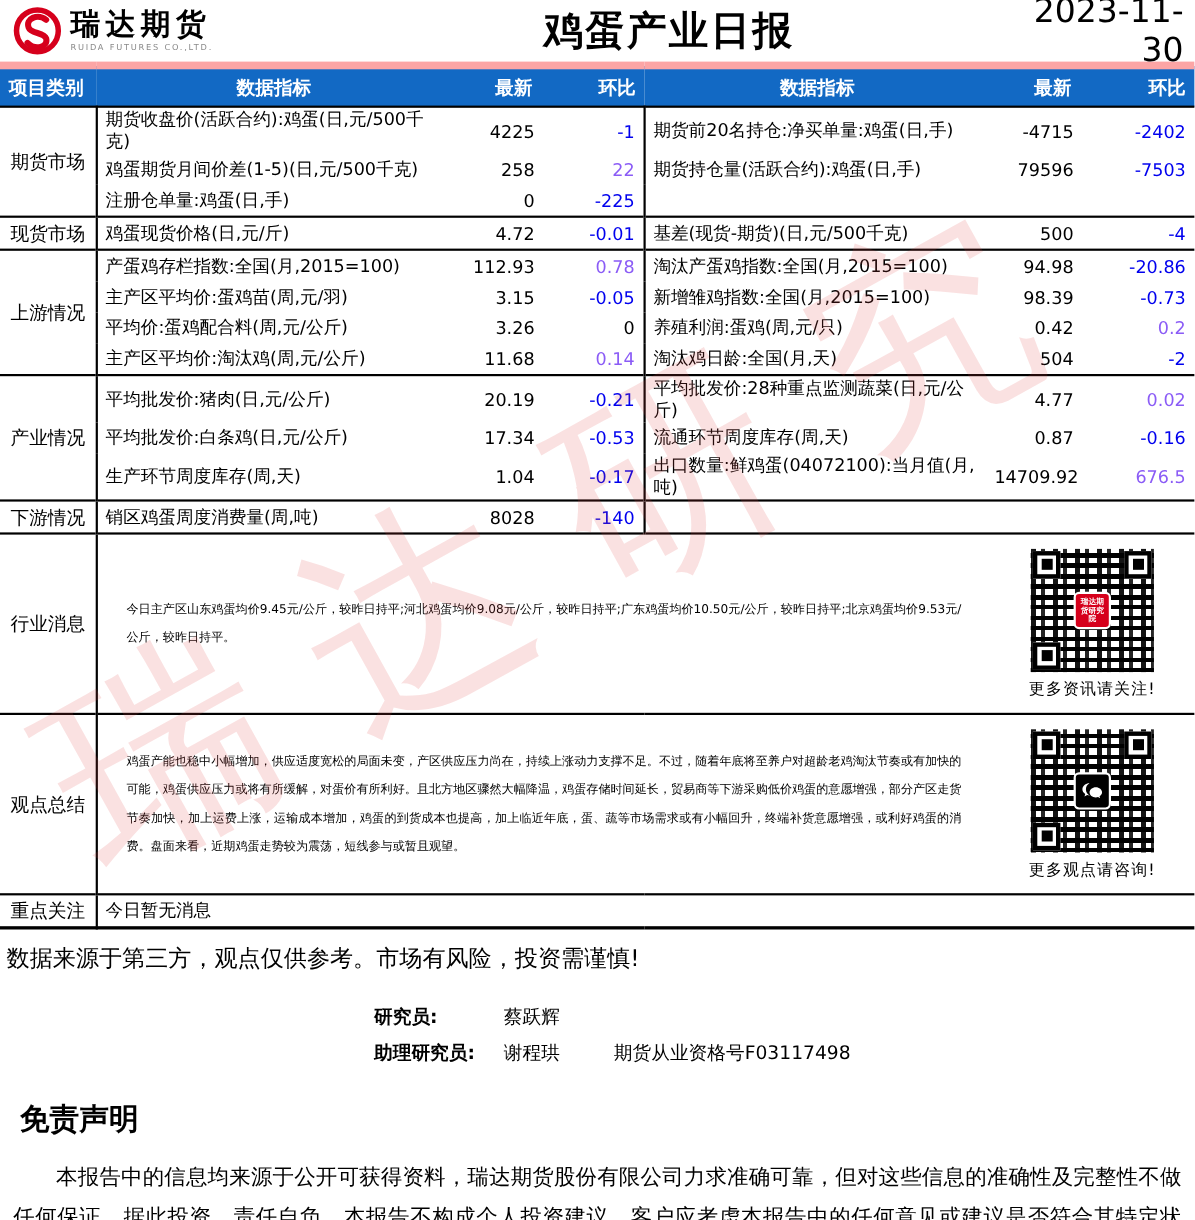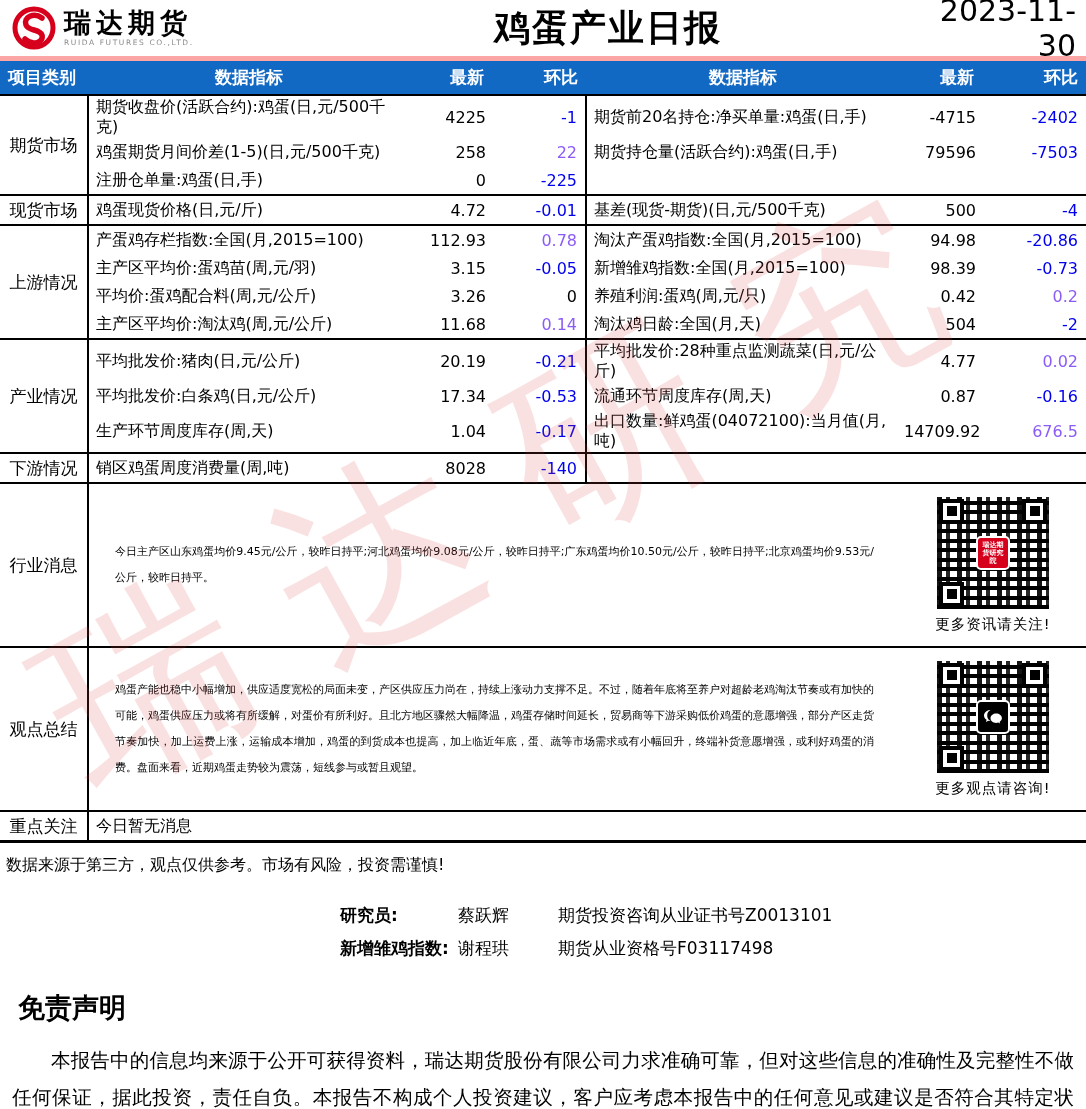--- a/index.html
+++ b/index.html
@@ -10,21 +10,21 @@
   
   .doc-header{display:flex;align-items:center;height:56px;padding:0 10px;box-sizing:border-box;}
   .logo-wrap{display:flex;align-items:center;width:300px;}
   .logo-txt{margin-left:6px;line-height:1;}
   .logo-cn{font-size:27px;font-weight:bold;letter-spacing:5px;}
   .logo-en{font-size:7.5px;color:#8a8a8a;letter-spacing:1.6px;margin-top:3px;}
   .doc-title{flex:1;text-align:center;font-size:36px;font-weight:bold;letter-spacing:2px;}
   .doc-date{width:170px;text-align:right;font-size:30px;}
   
   table{width:1086px;border-collapse:collapse;table-layout:fixed;
-        border-top:5px solid #fca5a5;border-bottom:3px solid #000;}
+        border-top:7px solid #fca5a5;border-bottom:3px solid #000;}
   thead th{background:#1269c4;color:#fff;font-size:17px;font-weight:bold;padding:5px 4px;}
   .h-cat{text-align:left;padding-left:8px;}
   .h-ind{text-align:center;}
   .h-new{text-align:right;padding-right:26px;}
   .h-chg{text-align:right;padding-right:8px;}
   td{font-size:16px;padding:1px 4px;height:26px;vertical-align:middle;}
   td.cat{border-right:2px solid #000;text-align:center;font-size:17px;padding:1px;}
   td.label{text-align:left;padding-left:7px;line-height:1.25;}
   td.value{text-align:right;padding-right:24px;}
   td.change{text-align:right;padding-right:8px;}
@@ -43,21 +43,21 @@
   .fp{position:absolute;width:17px;height:17px;border:4px solid #000;background:#fff;}
   .fp::after{content:"";position:absolute;left:3.5px;top:3.5px;width:10px;height:10px;background:#000;}
   .fp.tl{left:2px;top:2px;} .fp.tr{right:2px;top:2px;} .fp.bl{left:2px;bottom:2px;}
   .qlogo{position:absolute;left:50%;top:50%;transform:translate(-50%,-50%);
          width:34px;height:34px;border-radius:5px;border:2px solid #fff;box-sizing:border-box;
          display:flex;align-items:center;justify-content:center;text-align:center;}
   .qlogo.red{background:#d6001c;color:#fff;font-size:7px;line-height:8px;font-weight:bold;padding:2px;}
   .qlogo.blk{background:#000;}
   .qcap{font-size:14.5px;margin-top:6px;letter-spacing:1px;}
   
-  .source-note{font-size:16px;margin:12px 0 0 6px;}
+  .source-note{font-size:21px;margin:12px 0 0 6px;}
   .res-block{margin-top:18px;}
   .res-line{display:flex;margin-left:340px;font-size:17px;height:33px;align-items:flex-end;}
   .res-label{width:118px;font-weight:bold;}
   .res-name{width:100px;}
   .res-cert{width:228px;}
   .disc-title{font-size:27px;font-weight:bold;margin:30px 0 16px 18px;}
   .disc-text{font-size:19.5px;line-height:37px;text-align:justify;text-indent:2em;margin:0 12px;}
   
   .watermark{position:absolute;left:60px;top:600px;font-size:200px;letter-spacing:62px;
              color:rgba(226,66,66,0.16);transform:rotate(-29deg);transform-origin:0 50%;
@@ -243,24 +243,23 @@
     </tr>
   </tbody>
 </table>
 
 <div class="source-note">数据来源于第三方，观点仅供参考。市场有风险，投资需谨慎!</div>
 
 <div class="res-block">
   <div class="res-line">
     <span class="res-label">研究员:</span>
     <span class="res-name">蔡跃辉</span>
-    <span class="res-cert2">期货投资咨询从业证书号Z0013101</span>
   </div>
   <div class="res-line">
-    <span class="res-label">新增雏鸡指数:</span>
+    <span class="res-label">助理研究员:</span>
     <span class="res-name">谢程珙</span>
     <span class="res-cert">期货从业资格号F03117498</span>
   </div>
 </div>
 
 <div class="disc-title">免责声明</div>
 <div class="disc-text">本报告中的信息均来源于公开可获得资料，瑞达期货股份有限公司力求准确可靠，但对这些信息的准确性及完整性不做任何保证，据此投资，责任自负。本报告不构成个人投资建议，客户应考虑本报告中的任何意见或建议是否符合其特定状况。本报告版权仅为我公司所有，未经书面许可，任何机构和个人不得以任何形式翻版、复制和发布。如引用、刊发，需注明出处为瑞达期货股份有限公司研究院，且不得对本报告进行有悖原意的引用、删节和修改。</div>
 
 <div class="watermark">瑞达研究</div>
 

